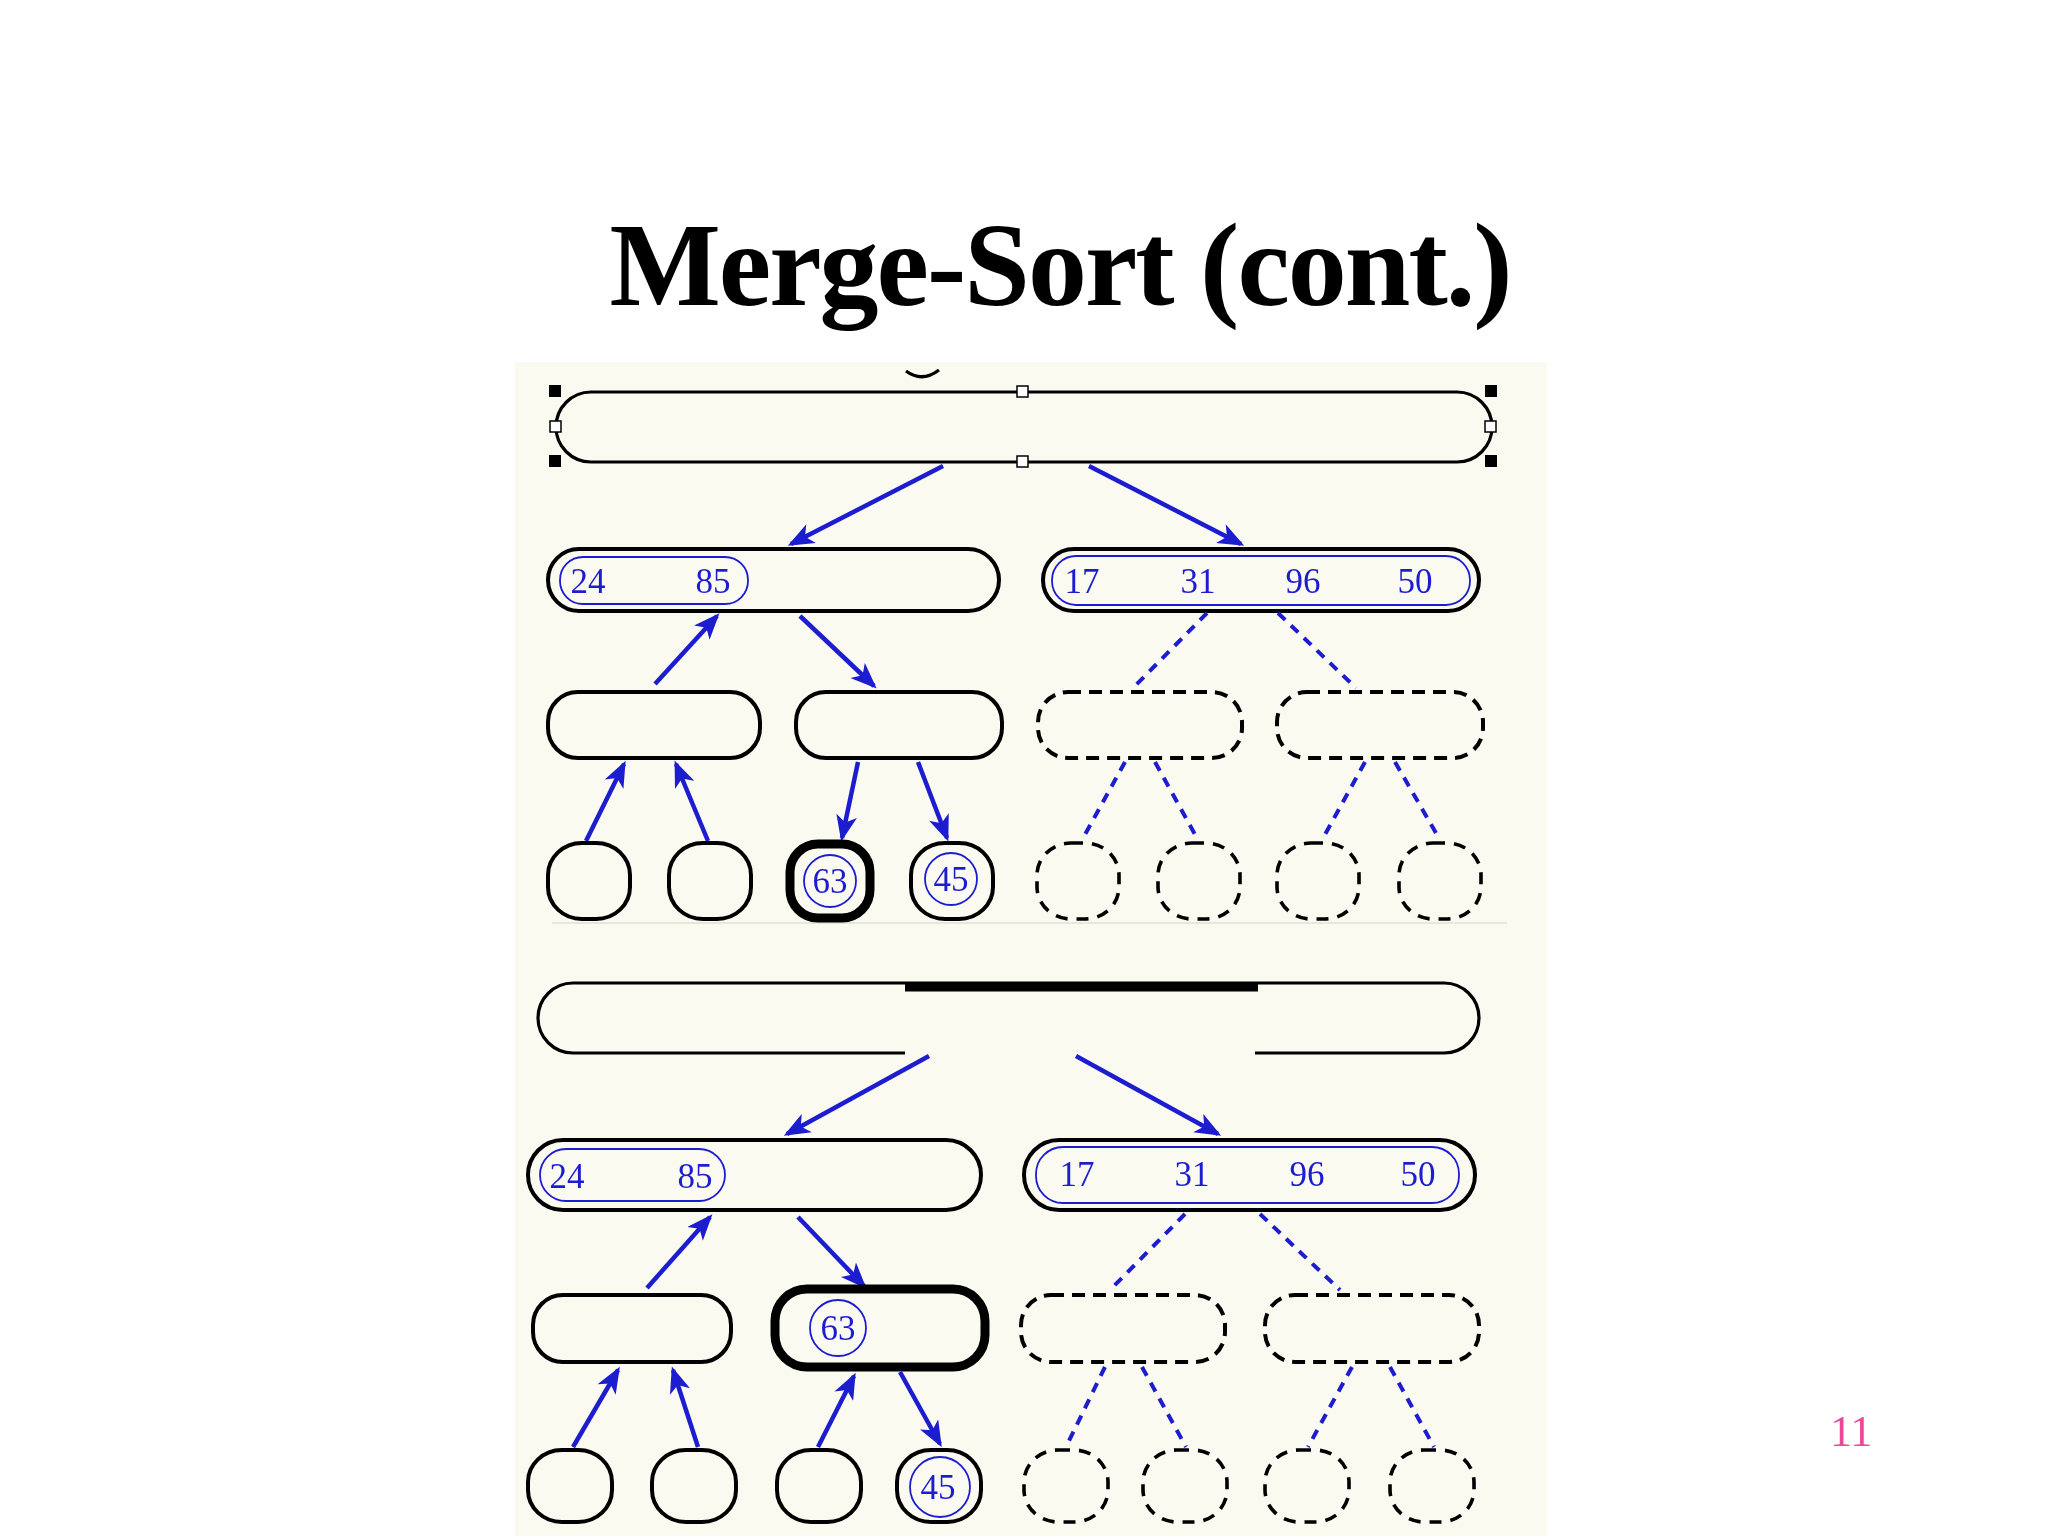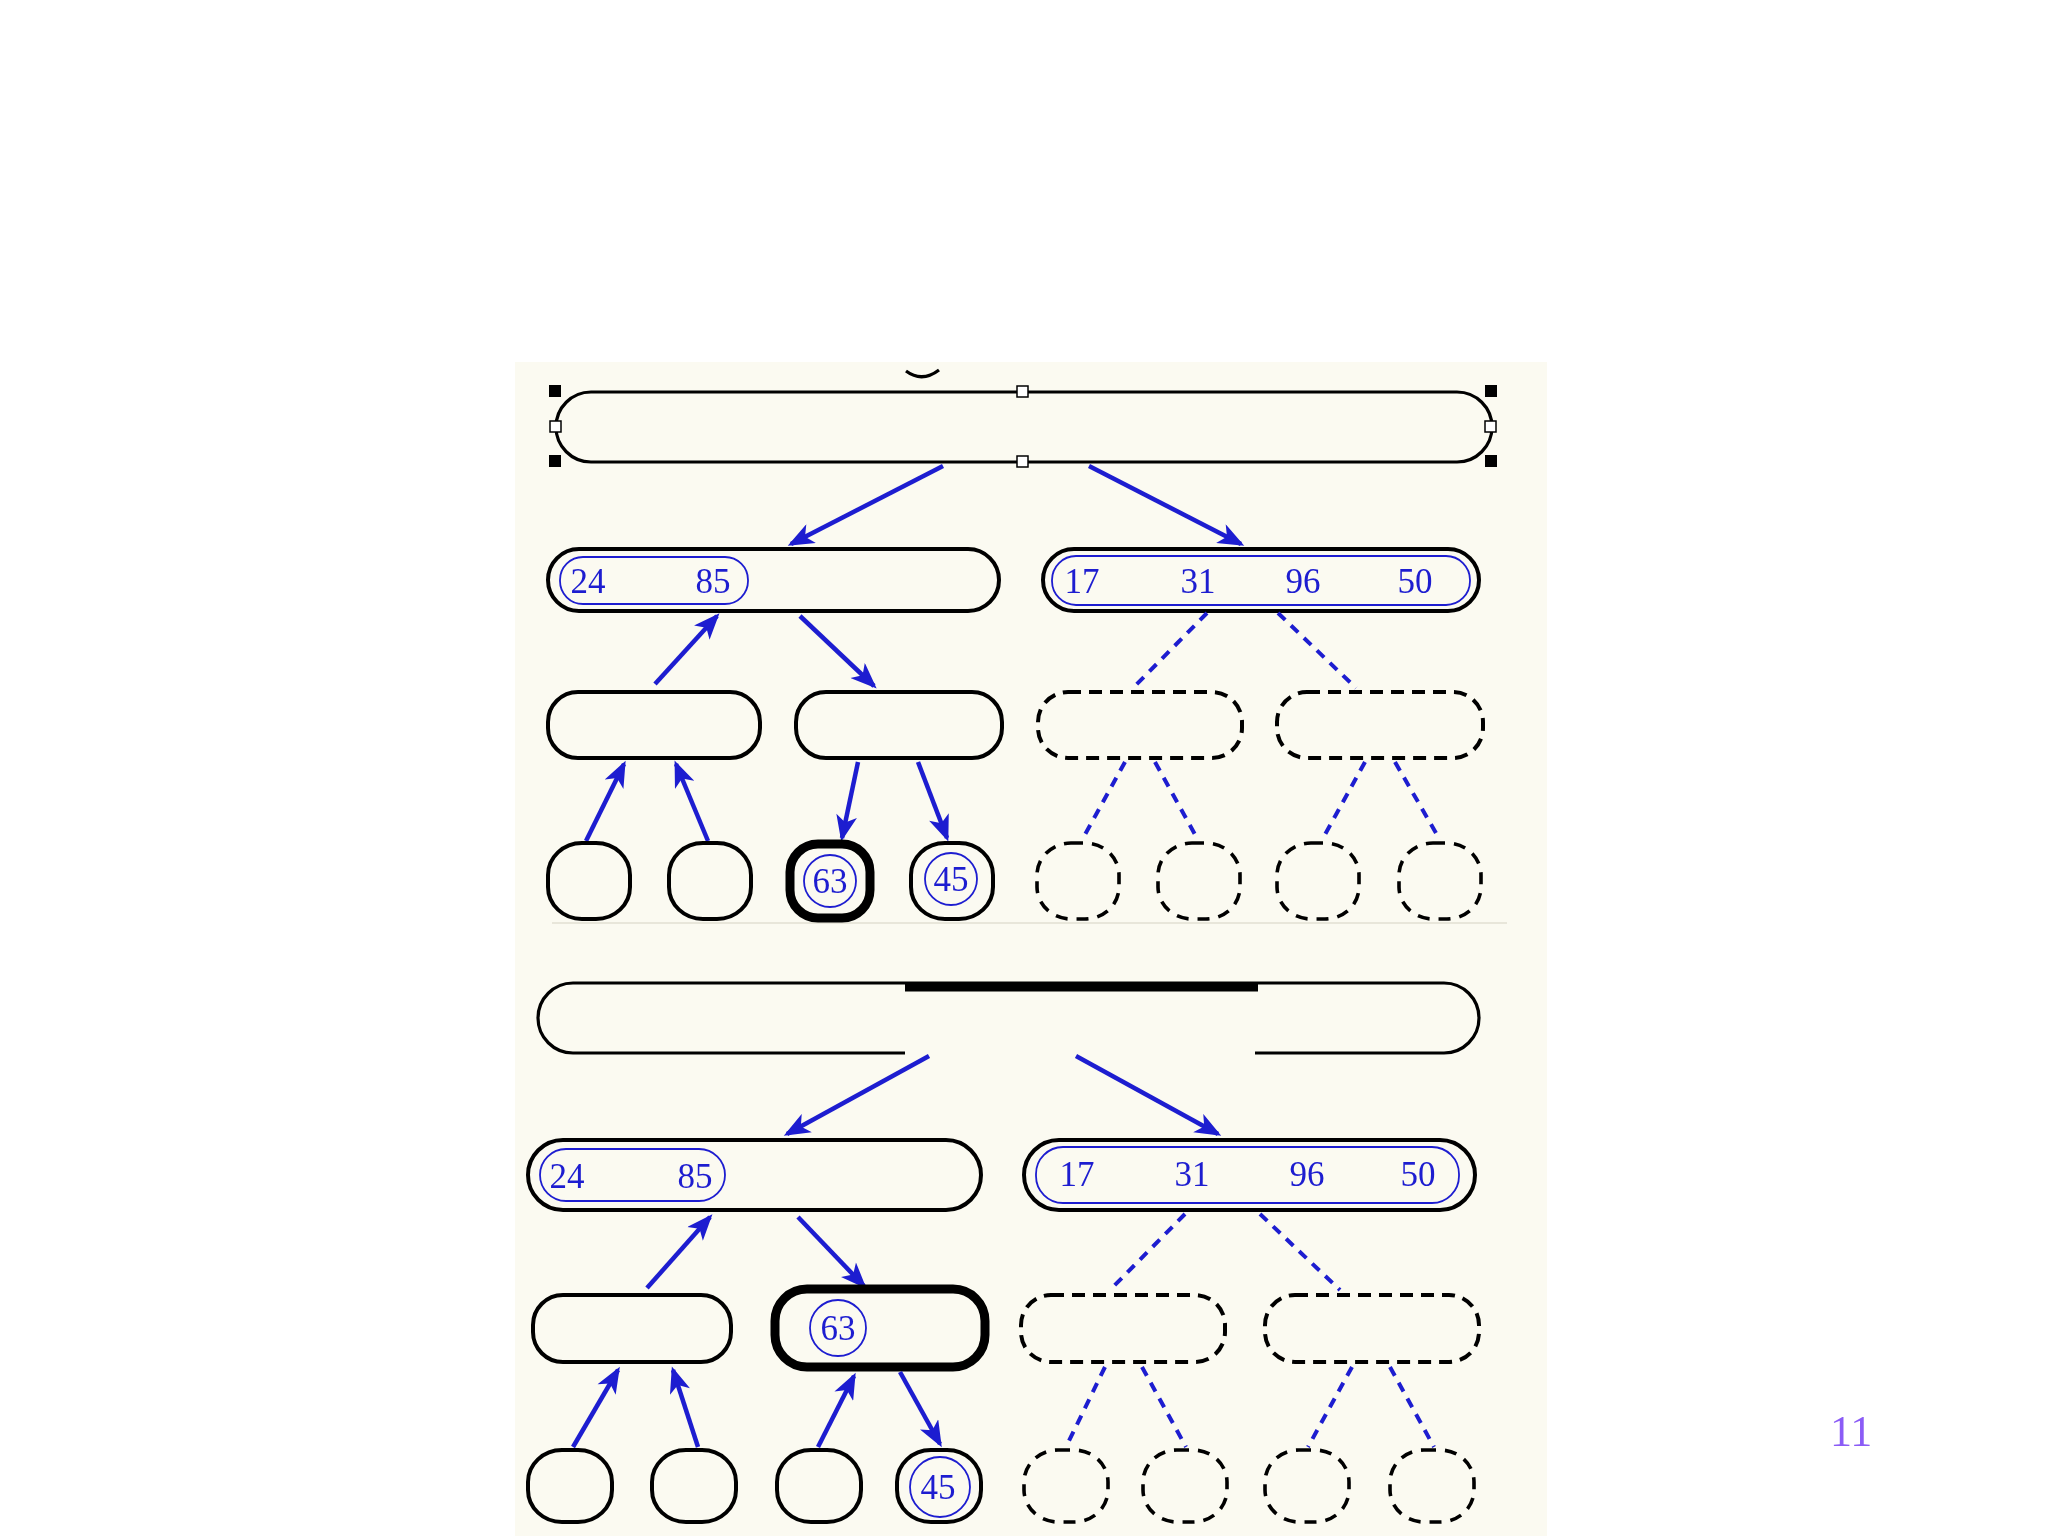--- a/index.html
+++ b/index.html
@@ -2,21 +2,21 @@
 <html style="--blue: #1d1dd0; --cream: #fbfaf1;"><head>
 <meta charset="utf-8">
 <style>
   html,body{margin:0;padding:0;background:#fff;}
   #page{position:relative;width:2048px;height:1536px;background:#ffffff;overflow:hidden;
         font-family:"Liberation Serif",serif;}
   #canvas-panel{position:absolute;left:515px;top:362px;width:1032px;height:1174px;
         background:var(--cream,#fbfaf1);}
   #slide-title{position:absolute;left:430px;top:204px;width:1260px;text-align:center;
         font-weight:bold;font-size:118px;line-height:1.05;color:#000;letter-spacing:-2px;}
-  #page-num{position:absolute;left:1830px;top:1406px;font-size:44px;color:#8b5cf6;}
+  #page-num{position:absolute;left:1830px;top:1406px;font-size:44px;color:#ec4899;}
   svg{position:absolute;left:0;top:0;}
   .s3{stroke:#000;stroke-width:3.2;fill:none;}
   .s4{stroke:#000;stroke-width:4;fill:none;}
   .s9{stroke:#000;stroke-width:9;fill:none;}
   .sd{stroke:#000;stroke-width:4;fill:none;stroke-dasharray:13 8;}
   .sdl{stroke:#000;stroke-width:3.6;fill:none;stroke-dasharray:12 9;}
   .bl{stroke:var(--blue,#1d1dd0);stroke-width:4.5;fill:none;}
   .bld{stroke:var(--blue,#1d1dd0);stroke-width:4;fill:none;stroke-dasharray:10 8;}
   .cap{stroke:var(--blue,#1d1dd0);stroke-width:1.8;fill:none;}
   .num{font-family:"Liberation Serif",serif;font-size:35px;fill:var(--blue,#1d1dd0);text-anchor:middle;}
@@ -25,20 +25,21 @@
   #ah path{fill:var(--blue,#1d1dd0);}
   .sep{stroke:#e8e6da;stroke-width:2;}
 </style>
 </head>
 <body>
 
 <div id="page">
 
   <div id="canvas-panel"></div>
 
+  <div id="slide-title">Merge-Sort (cont.)</div>
 
   <svg width="2048" height="1536" viewBox="0 0 2048 1536">
     <defs>
       <marker id="ah" markerUnits="userSpaceOnUse" markerWidth="27" markerHeight="21" viewBox="0 0 10 8" refX="8.6" refY="4" orient="auto">
         <path d="M0,0 L10,4 L0,8 L2.6,4 Z"></path>
       </marker>
     </defs>
 
     <line class="sep" x1="552" y1="923" x2="1507" y2="923"></line>
 

